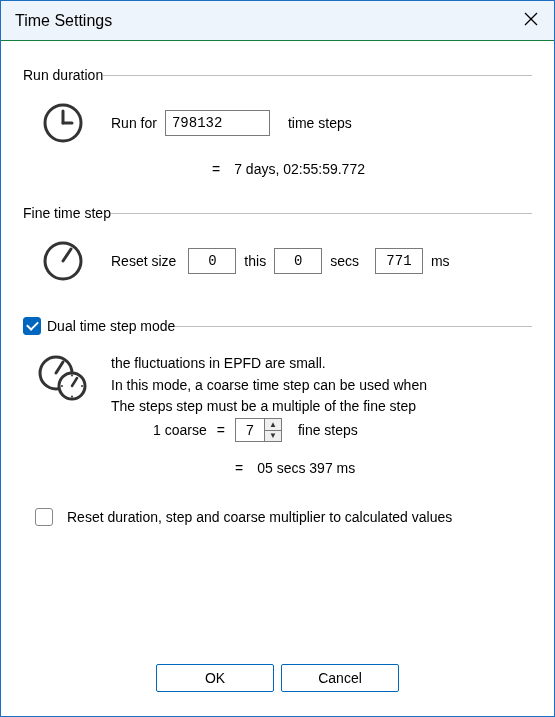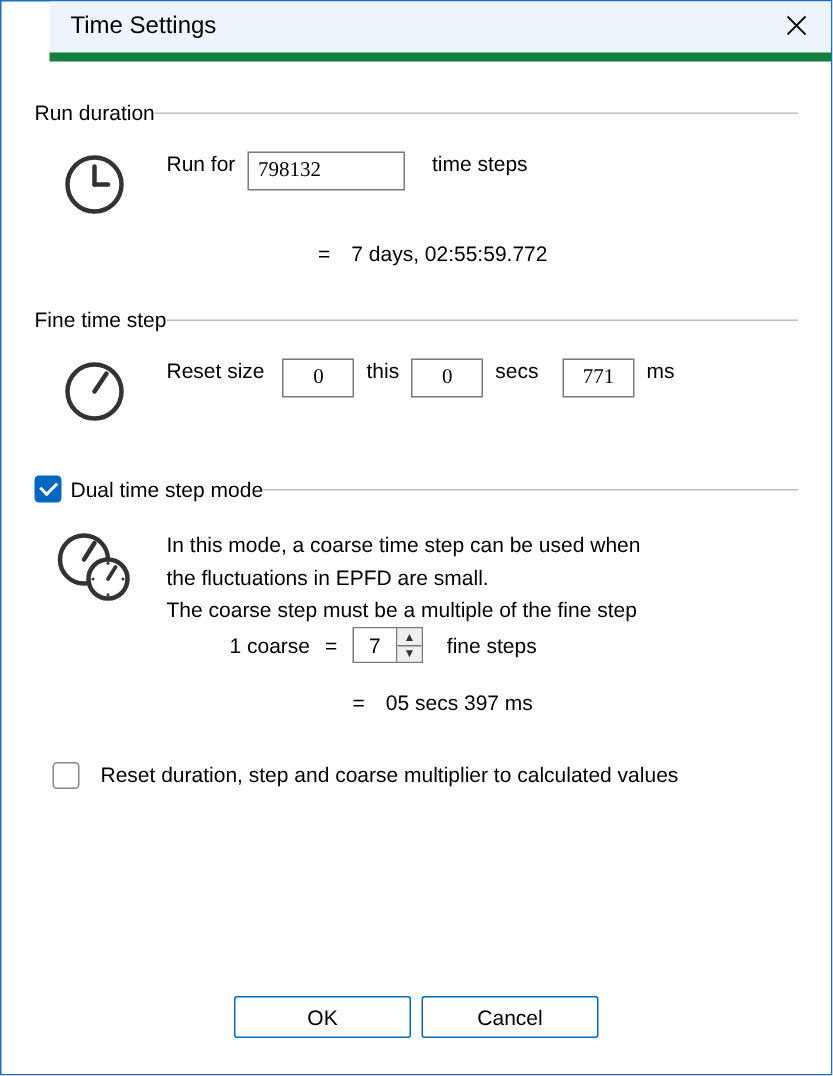--- a/index.html
+++ b/index.html
@@ -17,22 +17,21 @@
     background: #fff;
     display: flex;
     flex-direction: column;
   }
   .titlebar {
     background: #eef4fb;
     height: 40px;
     display: flex;
     align-items: center;
     padding: 0 12px 0 14px;
-    border-bottom: 6px solid #15803d;
-    margin-left: 32px;
+    border-bottom: 1px solid #15803d;
   }
   .titlebar .title {
     font-size: 16px;
     color: #000;
     flex: 1;
   }
   .titlebar .close {
     width: 40px;
     text-align: right;
     font-size: 18px;
@@ -57,36 +56,37 @@
   .section-label {
     white-space: nowrap;
   }
   .section-header .line {
     flex: 1;
     height: 1px;
     background: #bfbfbf;
   }
   .row {
     display: flex;
+    align-items: center;
     gap: 8px;
   }
   .icon-cell {
     width: 80px;
     display: flex;
     align-items: flex-start;
     justify-content: center;
   }
   .icon-clock svg, .icon-clock2 svg, .icon-dual svg {
     display: block;
   }
   .text-input {
     height: 24px;
     border: 1px solid #7a7a7a;
     padding: 12px 6px;
-    font-family: Liberation Serif, serif;
+    font-family: Liberation Mono, monospace;
     font-size: 14px;
   }
   .input-wide {
     width: 105px;
   }
   .input-sm {
     width: 48px;
     text-align: center;
   }
   .eq-row {
@@ -262,23 +262,23 @@
             <line x1="20" y1="20" x2="27" y2="9" stroke="#333" stroke-width="3" stroke-linecap="round"></line>
             <circle cx="36" cy="33" r="13" fill="#fff" stroke="#333" stroke-width="3"></circle>
             <line x1="36" y1="33" x2="41" y2="25" stroke="#333" stroke-width="2.5" stroke-linecap="round"></line>
             <circle cx="36" cy="22.5" r="1" fill="#333"></circle>
             <circle cx="46" cy="33" r="1" fill="#333"></circle>
             <circle cx="36" cy="43.5" r="1" fill="#333"></circle>
             <circle cx="26" cy="33" r="1" fill="#333"></circle>
           </svg>
         </div>
         <div class="desc">
+          <div>the fluctuations in EPFD are small.</div>
           <div>In this mode, a coarse time step can be used when</div>
-          <div>the fluctuations in EPFD are small.</div>
-          <div>The coarse step must be a multiple of the fine step</div>
+          <div>The steps step must be a multiple of the fine step</div>
         </div>
       </div>
       <div class="coarse-row">
         <div class="indent-120"></div>
         <span>1 coarse</span>
         <span>=</span>
         <span class="spinner">
           <input type="text" value="7" style="">
           <span class="buttons">
             <span class="btn">▲</span>

